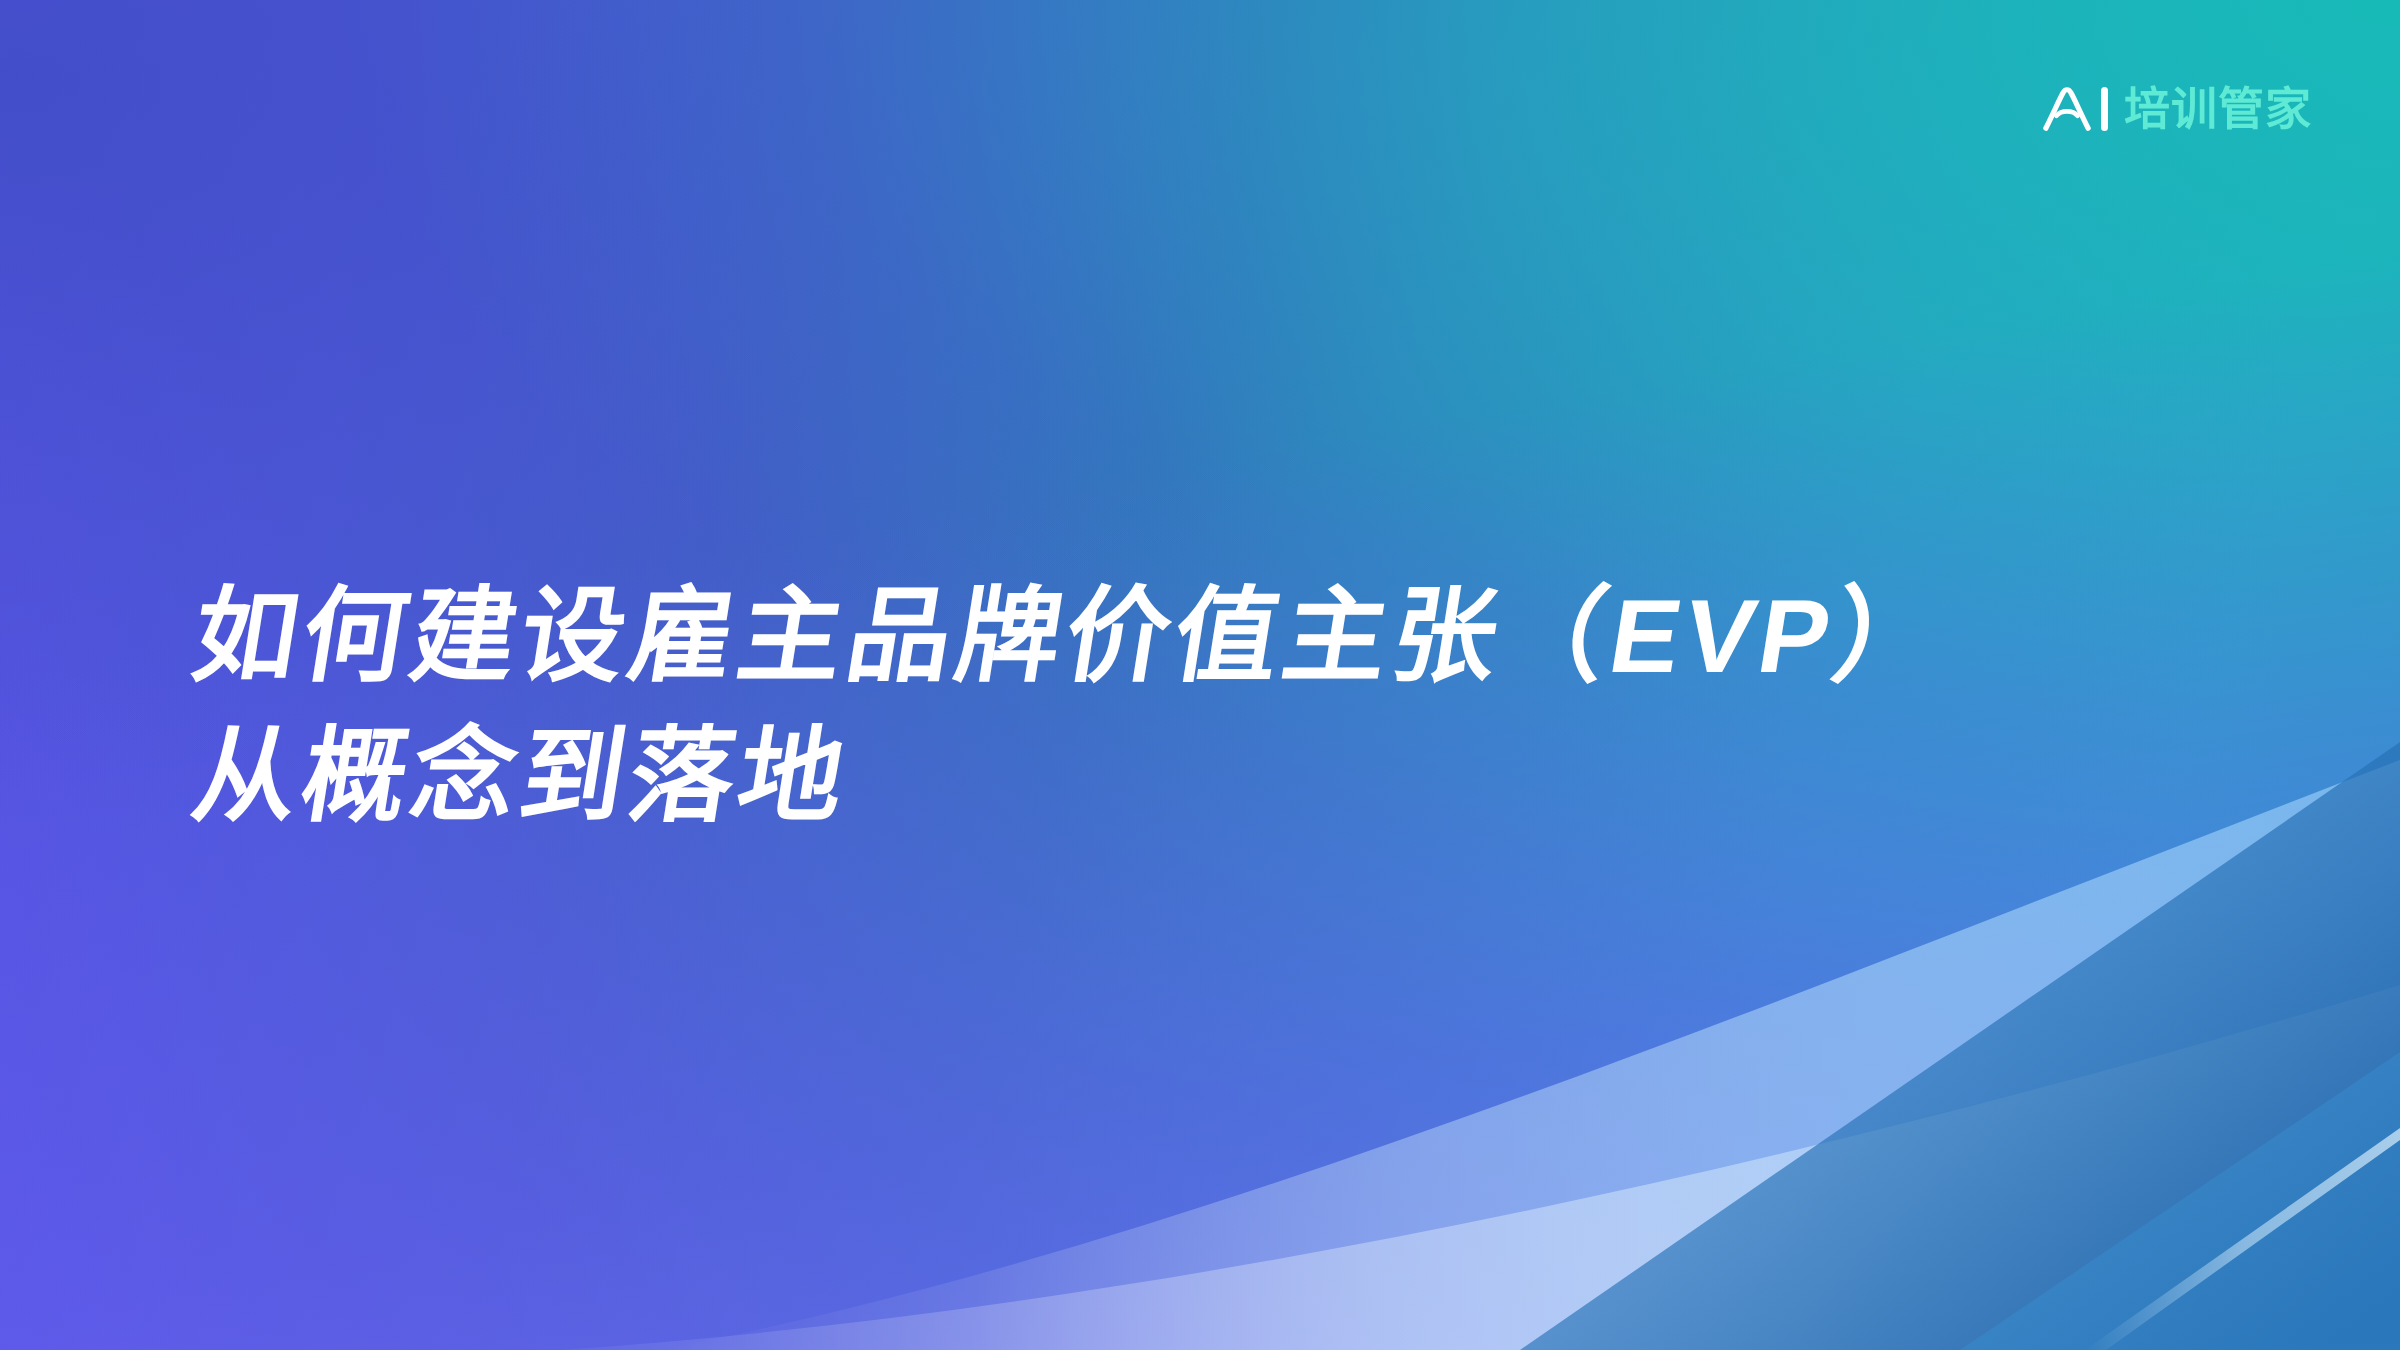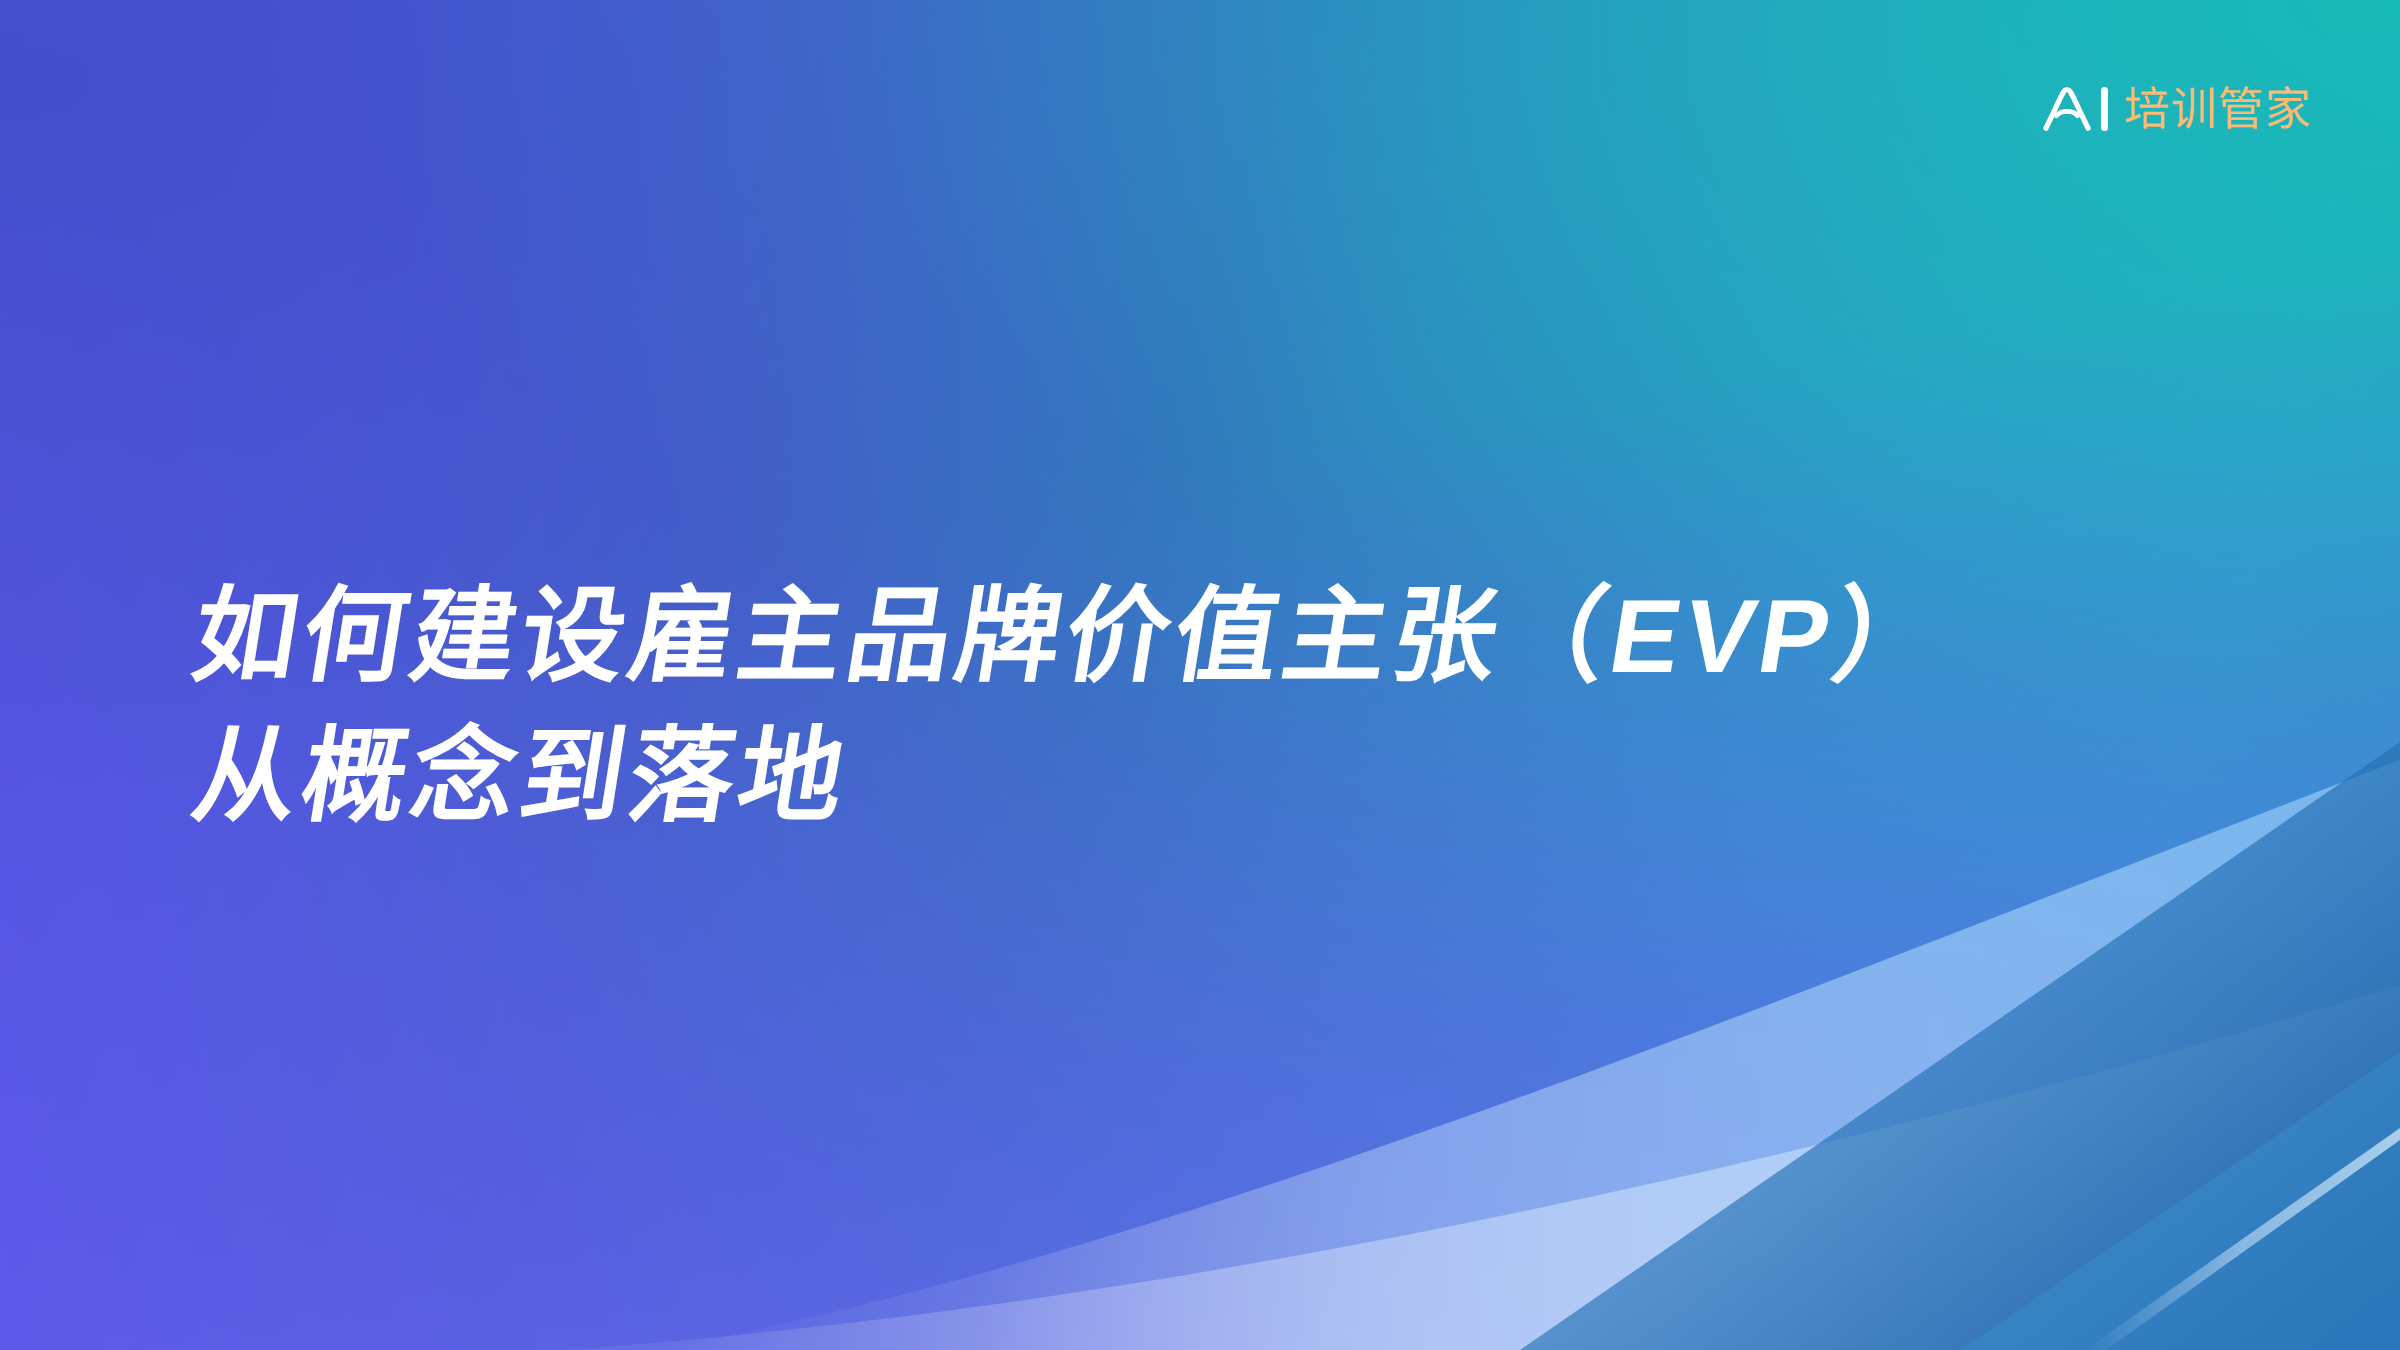--- a/index.html
+++ b/index.html
@@ -93,24 +93,24 @@
   }
   .logo-bar {
     width: 7px;
     height: 44px;
     background: #ffffff;
     border-radius: 3.5px;
     margin-left: 9px;
     margin-right: 16px;
   }
   .logo-word {
-    color: #fdba74;
+    color: #5eead4;
     font-size: 46px;
     line-height: 1;
-    font-weight: 400;
+    font-weight: 700;
     letter-spacing: 1px;
     white-space: nowrap;
     font-family: "Liberation Sans", "DejaVu Sans", sans-serif;
   }
 
   
   .headline {
     position: absolute;
     left: 183px;
     top: 566px;

